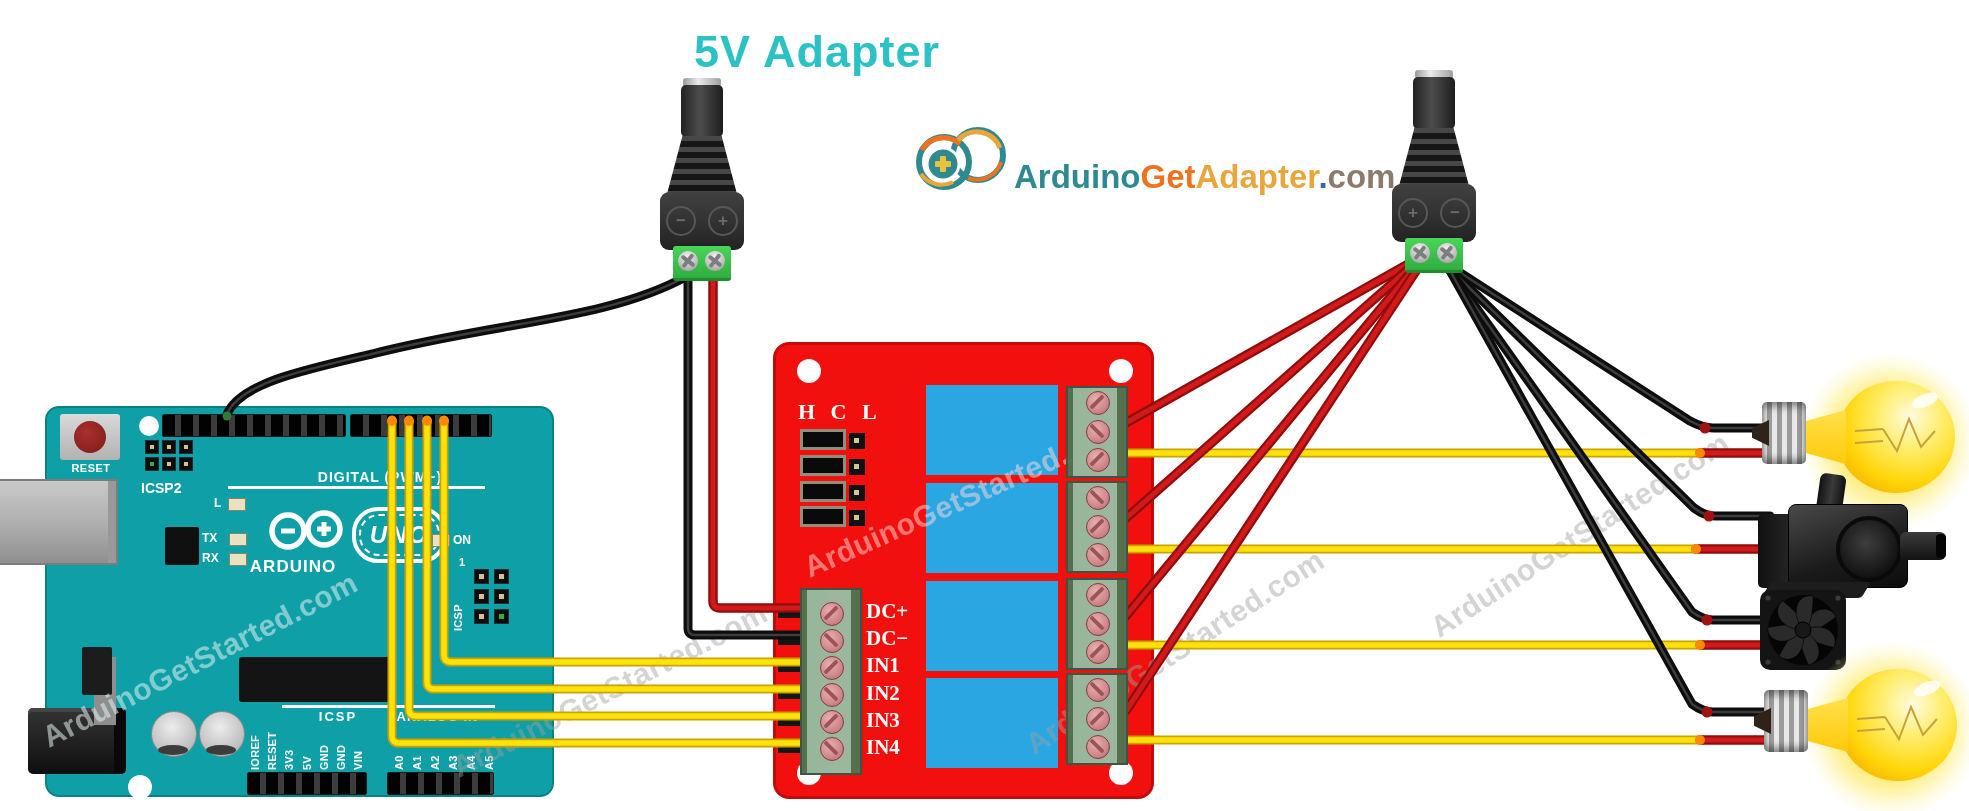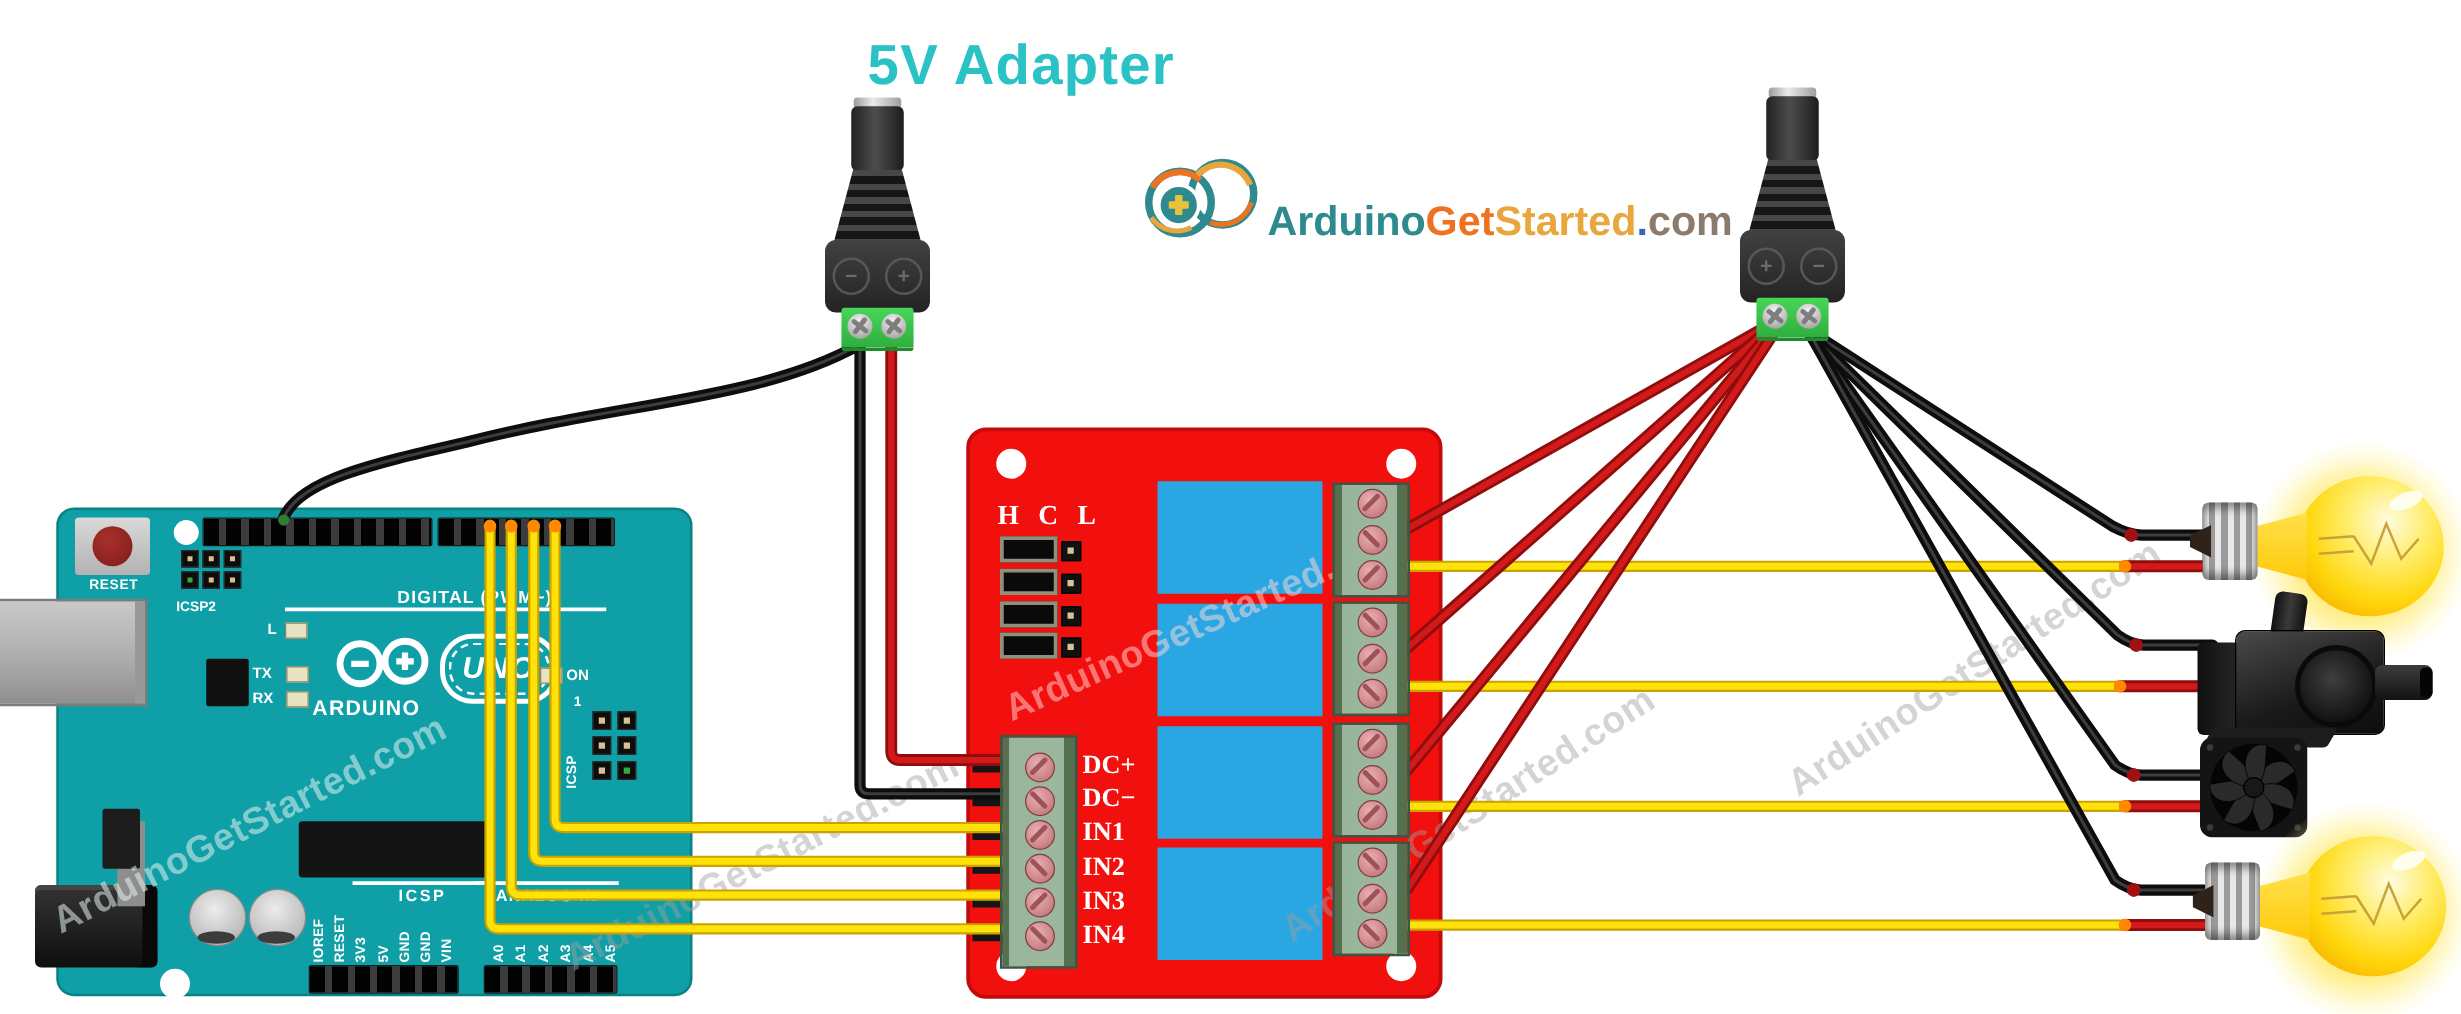--- a/index.html
+++ b/index.html
@@ -33,21 +33,21 @@
   .ps-d1{left:115px;top:6px;width:182px;} .ps-d2{left:303px;top:6px;width:140px;}
   .ps-pw{left:200px;top:364px;width:118px;} .ps-an{left:340px;top:364px;width:105px;}
   .vpin{position:absolute;width:55px;height:14px;font-weight:bold;font-size:11px;color:#fff;
         transform-origin:0 0;transform:rotate(-90deg);letter-spacing:.3px;white-space:nowrap;line-height:14px;}
   .icsp-grid{position:absolute;display:grid;}
   #icsp2-grid{left:98px;top:32px;grid-template-columns:repeat(3,14px);grid-auto-rows:14px;gap:3px;}
   #icsp1-grid{left:427px;top:161px;grid-template-columns:repeat(2,15px);grid-auto-rows:15px;gap:5px;}
   .pincell{position:relative;background:#0d0d0d;border:1px solid #2b2b2b;}
   .pincell::after{content:"";position:absolute;inset:4px;background:#d9c08c;}
   .pincell.green::after{background:#39a93c;}
-  .icsp2-lbl{left:94px;top:72px;font-size:11px;}
+  .icsp2-lbl{left:94px;top:72px;font-size:14px;}
   .icsp-pin1{left:412px;top:148px;font-size:11px;}
   .digital-cap{position:absolute;left:203px;top:61px;width:260px;text-align:center;color:#fff;font-weight:bold;font-size:14px;letter-spacing:1px;}
   .uline{position:absolute;height:3px;background:#fff;}
   .u-dig{left:181px;top:78px;width:257px;}
   .u-pow{left:235px;top:297px;width:112px;} .u-an{left:333px;top:297px;width:115px;}
   .power-cap{position:absolute;left:235px;top:301px;width:112px;text-align:center;color:#fff;font-weight:bold;font-size:13px;letter-spacing:2px;}
   .analog-cap{position:absolute;left:333px;top:301px;width:115px;text-align:center;color:#fff;font-weight:bold;font-size:13px;letter-spacing:1px;}
   .led{position:absolute;width:16px;height:11px;background:#e9e2c0;border:1px solid #8a8463;}
   .l-led{left:181px;top:90px;} .tx-led{left:182px;top:125px;} .rx-led{left:182px;top:145px;} .on-led{left:385px;top:126px;}
   .l-lbl{left:167px;top:88px;} .tx-lbl{left:155px;top:123px;} .rx-lbl{left:155px;top:143px;} .on-lbl{left:406px;top:125px;}
@@ -147,21 +147,21 @@
       <circle cx="36" cy="44" r="25" fill="none" stroke="#2e8a8e" stroke-width="6"></circle>
       <circle cx="70" cy="37" r="25" fill="none" stroke="#2e8a8e" stroke-width="6"></circle>
       <path d="M14 32 A25 25 0 0 1 52 26" fill="none" stroke="#ee7220" stroke-width="5"></path>
       <path d="M50 22 A25 25 0 0 1 92 30" fill="none" stroke="#e9a63c" stroke-width="5"></path>
       <path d="M93 44 A25 25 0 0 1 60 60" fill="none" stroke="#ee7220" stroke-width="4"></path>
       <path d="M13 56 A25 25 0 0 0 45 64" fill="none" stroke="#e9a63c" stroke-width="4"></path>
       <circle cx="35" cy="46" r="16" fill="#2e8a8e" stroke="#fff" stroke-width="3"></circle>
       <rect x="27" y="43" width="16" height="6" rx="1" fill="#e9c23c"></rect>
       <rect x="32" y="38" width="6" height="16" rx="1" fill="#e9c23c"></rect>
     </svg>
-    <div class="logo-text"><span class="lt-a">Arduino</span><span class="lt-g">Get</span><span class="lt-s">Started</span><span class="lt-d">.</span><span class="lt-c">com</span></div>
+    <div class="logo-text"><span class="lt-a">Arduino</span><span class="lt-g">Get</span><span class="lt-s">Adapter</span><span class="lt-d">.</span><span class="lt-c">com</span></div>
   </div>
 
   <div class="board" id="arduino">
     <div class="usb"></div>
     <div class="jack"></div>
     <div class="hole h-tl"></div>
     <div class="hole h-bl"></div>
     <div class="reset-btn">
         <div class="reset-cap"></div>
       </div>

